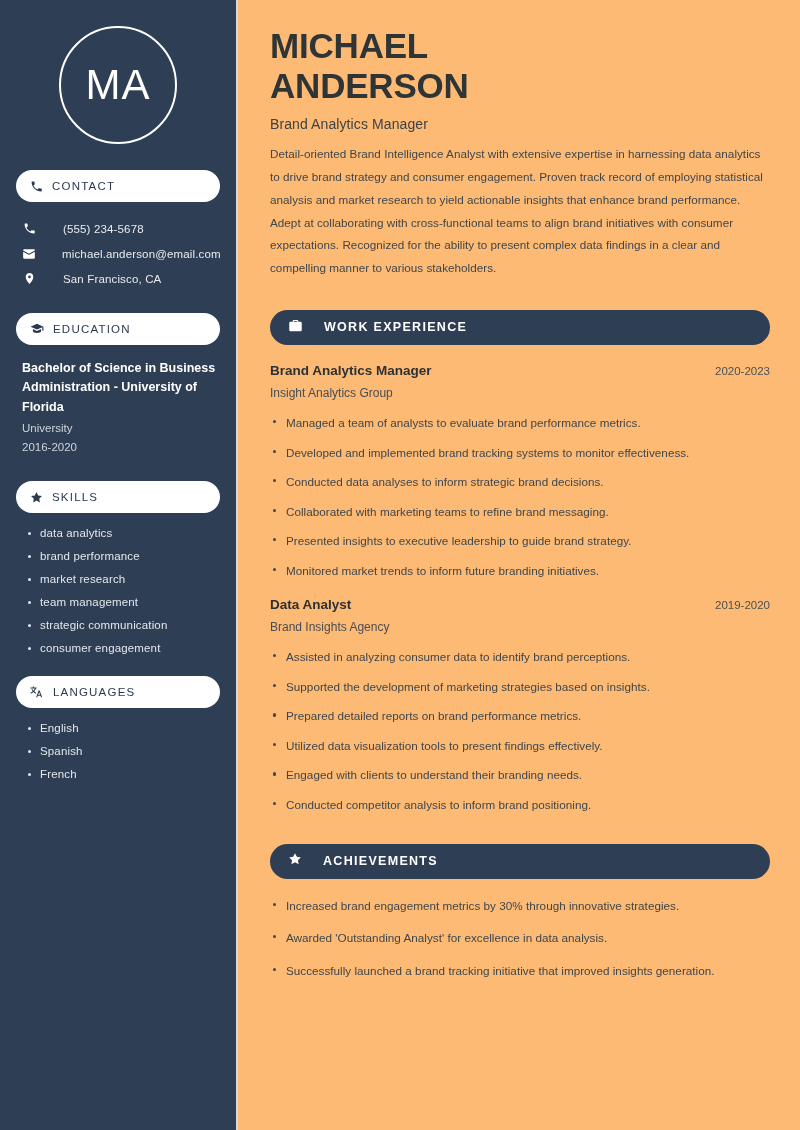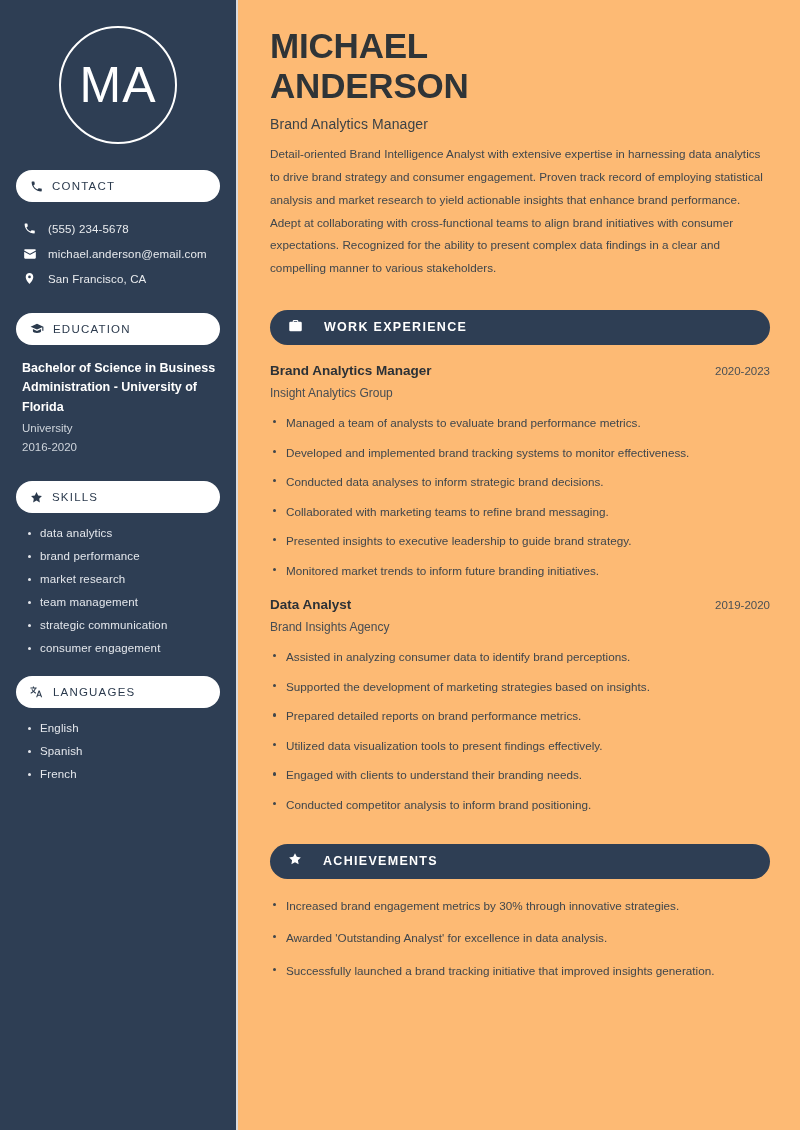--- a/index.html
+++ b/index.html
@@ -39,21 +39,21 @@
   .avatar {
     width: 118px;
     height: 118px;
     border-radius: 50%;
     border: 2px solid #ffffff;
     display: flex;
     align-items: center;
     justify-content: center;
   }
   .avatar-initials {
-    font-size: 50px;
+    font-size: 42px;
     font-weight: 400;
     letter-spacing: 1px;
     color: #ffffff;
     line-height: 1;
   }
 
   
   .pill {
     background: #ffffff;
     border-radius: 999px;
@@ -69,21 +69,21 @@
     font-size: 11.5px;
     font-weight: 400;
     letter-spacing: 1.2px;
   }
   .pill .ico svg { display: block; }
 
   .contact-list { margin-bottom: 22px; }
   .contact-row {
     display: flex;
     align-items: center;
-    gap: 11px;
+    gap: 26px;
     padding: 4px 0 4px 6px;
     min-height: 25px;
   }
   .contact-row .ico { width: 15px; display: flex; justify-content: center; }
   .contact-row .txt {
     font-size: 11.5px;
     color: #e9ebee;
     letter-spacing: .15px;
   }
 

